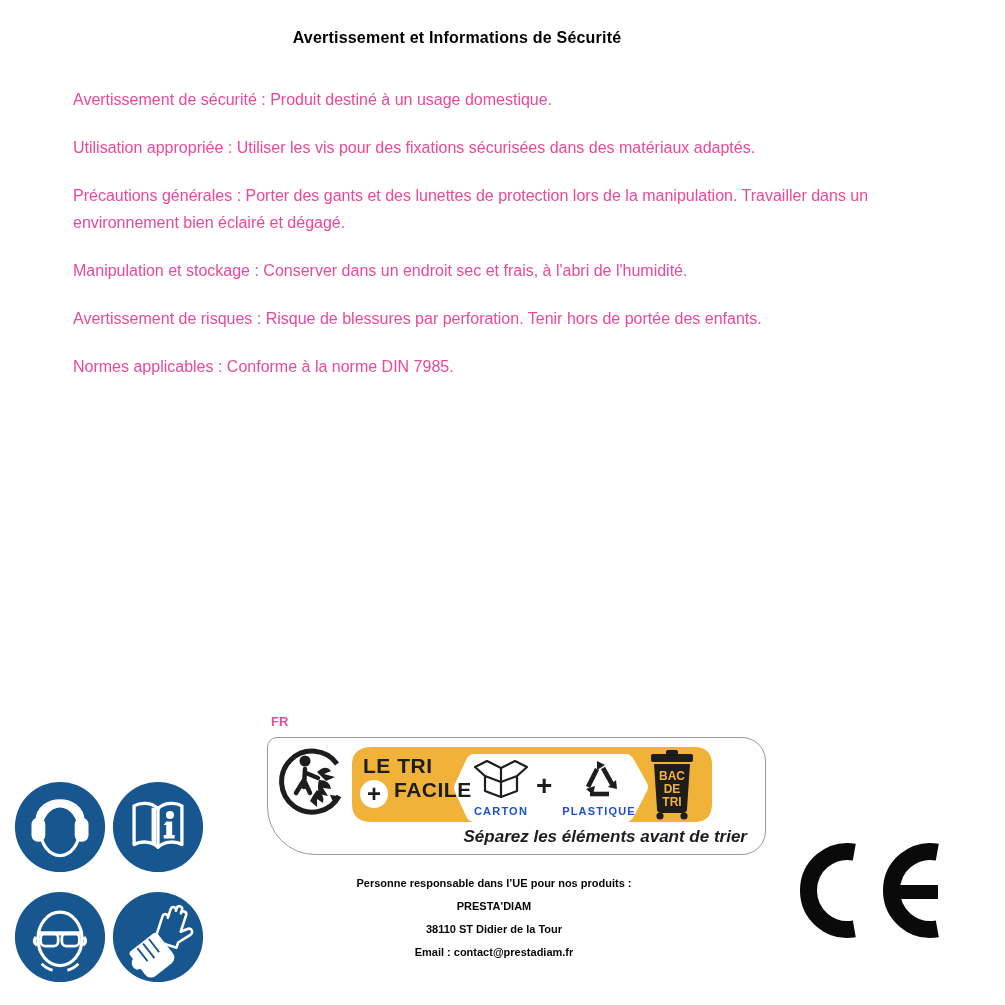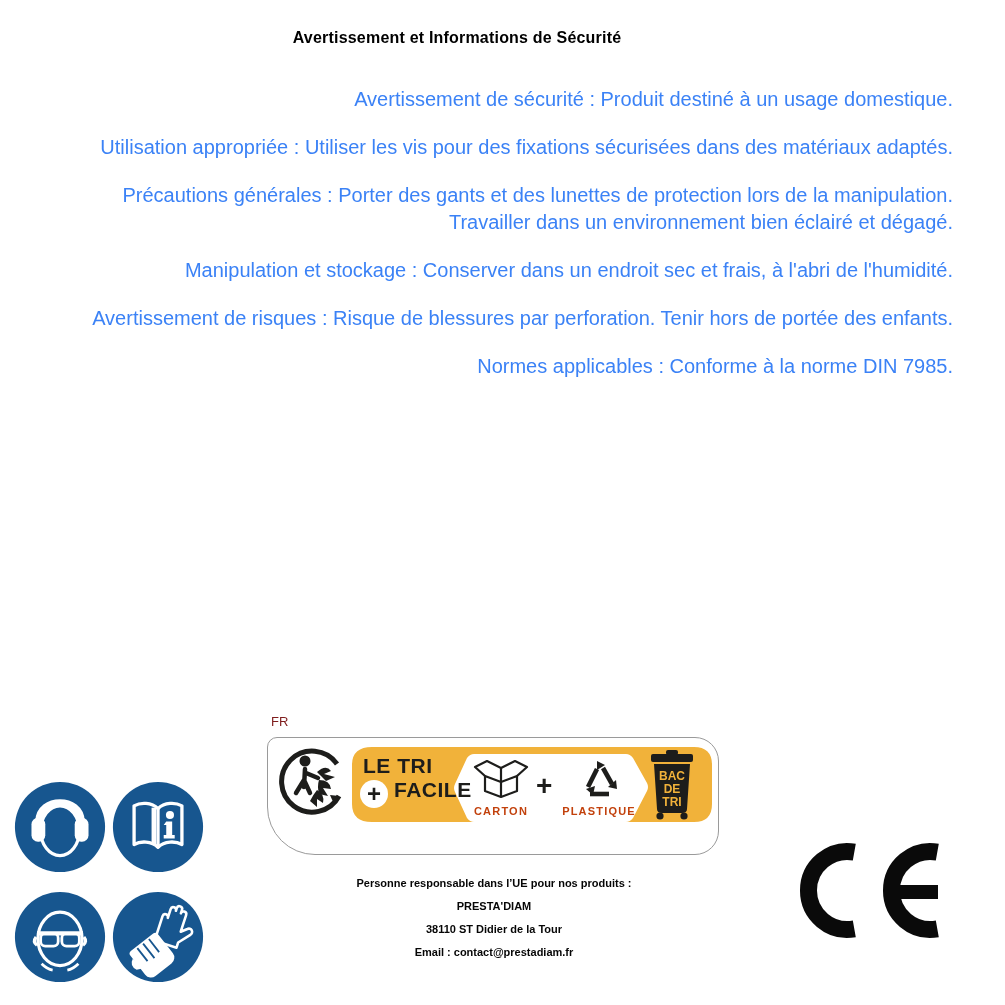--- a/index.html
+++ b/index.html
@@ -10,46 +10,46 @@
   }
   .abs{position:absolute;}
   
   #doc-title{
     top:29px;left:0;width:914px;text-align:center;
     font-size:16px;font-weight:bold;letter-spacing:.2px;
   }
   
   #paragraphs{top:86px;left:73px;width:880px;}
   .para{
-    font-size:20px;line-height:27px;margin:0 0 21px 0;color:#3b82f6;text-align:right;
+    font-size:16px;line-height:27px;margin:0 0 21px 0;color:#ec4899;
   }
   
   #safety-icons{
     top:781px;left:14px;width:196px;
     display:grid;grid-template-columns:92px 92px;grid-auto-rows:92px;
     column-gap:6px;row-gap:18px;
   }
   .iso-icon{width:92px;height:92px;}
   
-  #fr-tag{top:714px;left:271px;font-size:13px;font-weight:normal;color:#7f1d1d;}
+  #fr-tag{top:714px;left:271px;font-size:13px;font-weight:bold;color:#ec4899;}
   #recycle-label{
     top:737px;left:267px;width:450px;height:116px;background:#fff;
-    border:1.5px solid #9a9a9a;border-radius:10px 24px 24px 48px;
+    border:1.5px solid #9a9a9a;border-radius:10px 24px 24px 48px;padding-left:47px;
   }
   #triman{left:11px;top:8px;}
   #yellow-band{left:84px;top:9px;}
   .band-item{position:absolute;}
   #letri-line1{left:95px;top:16px;font-size:21px;font-weight:800;color:#1d1d1b;letter-spacing:.5px;}
   #plus-circle{
     left:92px;top:42px;width:28px;height:28px;border-radius:50%;background:#fff;
     display:flex;align-items:center;justify-content:center;
     font-size:24px;font-weight:800;color:#1d1d1b;line-height:1;
   }
   #letri-line2{left:126px;top:40px;font-size:21px;font-weight:800;color:#1d1d1b;letter-spacing:.5px;}
-  .material{position:absolute;text-align:center;color:#c2410c;}
+  .material{position:absolute;text-align:center;color:#1d4ed8;}
   .material .mat-label{font-size:11px;font-weight:bold;letter-spacing:1.2px;margin-top:2px;}
   #material-carton{left:200px;top:19px;width:66px;}
   #material-plus{left:268px;top:32px;font-size:28px;font-weight:800;color:#1d1d1b;}
   #material-plastique{left:292px;top:19px;width:78px;}
   #bin-block{left:378px;top:12px;}
   #separate-note{
     right:18px;top:89px;font-size:17px;font-style:italic;font-weight:700;color:#1d1d1b;
   }
   
   #contact{
@@ -177,20 +177,21 @@
     <rect x="20" y="0" width="12" height="5" rx="2" fill="#1d1d1b"></rect>
     <rect x="5" y="4" width="42" height="8" rx="2" fill="#1d1d1b"></rect>
     <path d="M8,14 H44 L41,59 Q41,63 36,63 H16 Q11,63 11,59 Z" fill="#1d1d1b"></path>
     <circle cx="14" cy="66" r="3.6" fill="#1d1d1b"></circle>
     <circle cx="38" cy="66" r="3.6" fill="#1d1d1b"></circle>
     <text x="26" y="30" text-anchor="middle" font-size="12" font-weight="bold" fill="#F1B23A" font-family="Liberation Sans, sans-serif">BAC</text>
     <text x="26" y="43" text-anchor="middle" font-size="12" font-weight="bold" fill="#F1B23A" font-family="Liberation Sans, sans-serif">DE</text>
     <text x="26" y="56" text-anchor="middle" font-size="12" font-weight="bold" fill="#F1B23A" font-family="Liberation Sans, sans-serif">TRI</text>
   </svg>
 
+  <div class="band-item" id="separate-note">Séparez les éléments avant de trier</div>
 </div>
 
 <div class="abs" id="contact">
   <div>Personne responsable dans l’UE pour nos produits :</div>
   <div>PRESTA'DIAM</div>
   <div>38110 ST Didier de la Tour</div>
   <div>Email : contact@prestadiam.fr</div>
 </div>
 
 <svg class="abs" id="ce-mark" width="160" height="102" viewBox="0 0 160 102">

